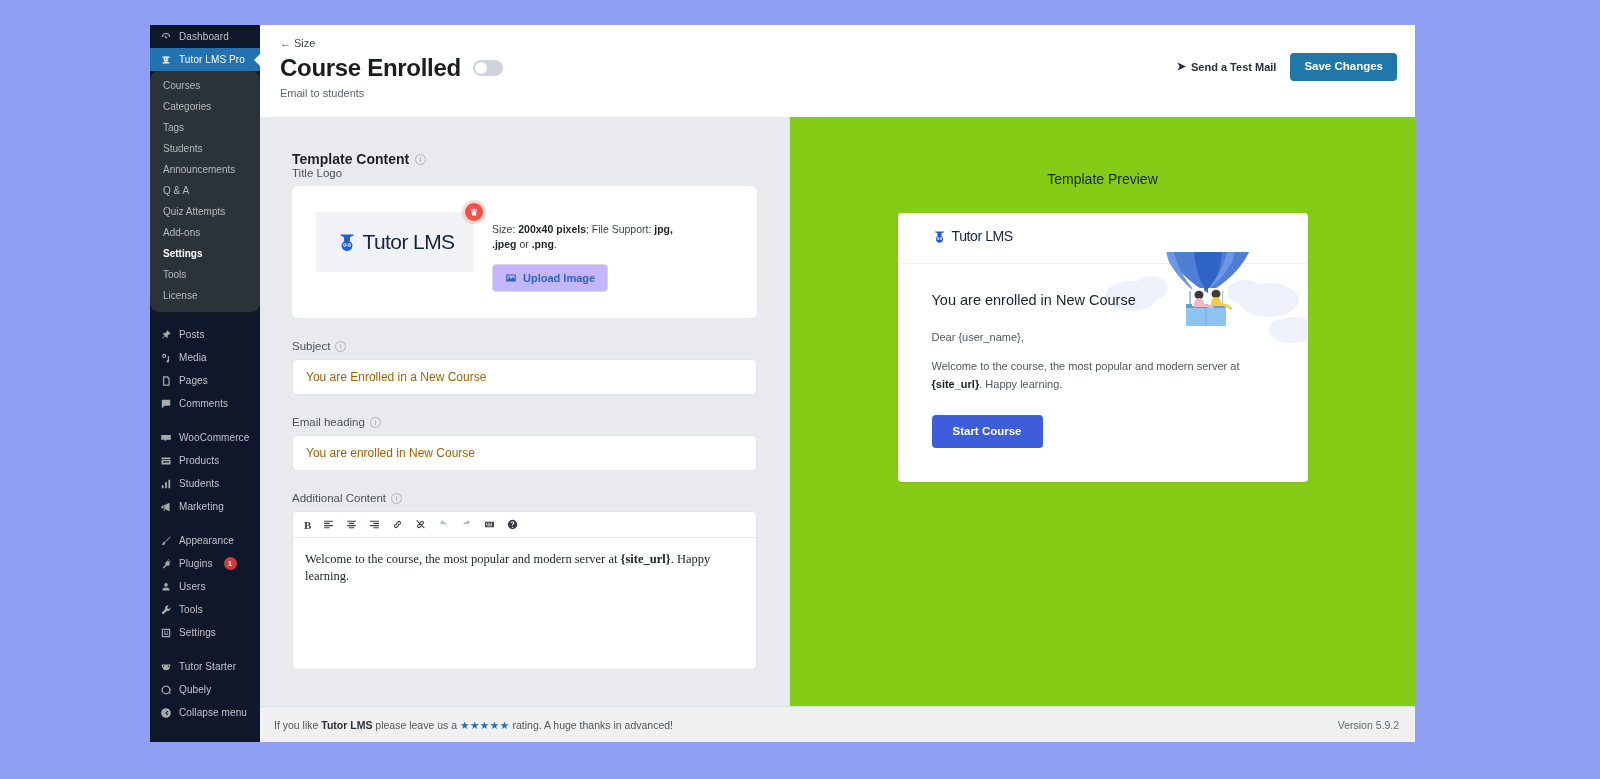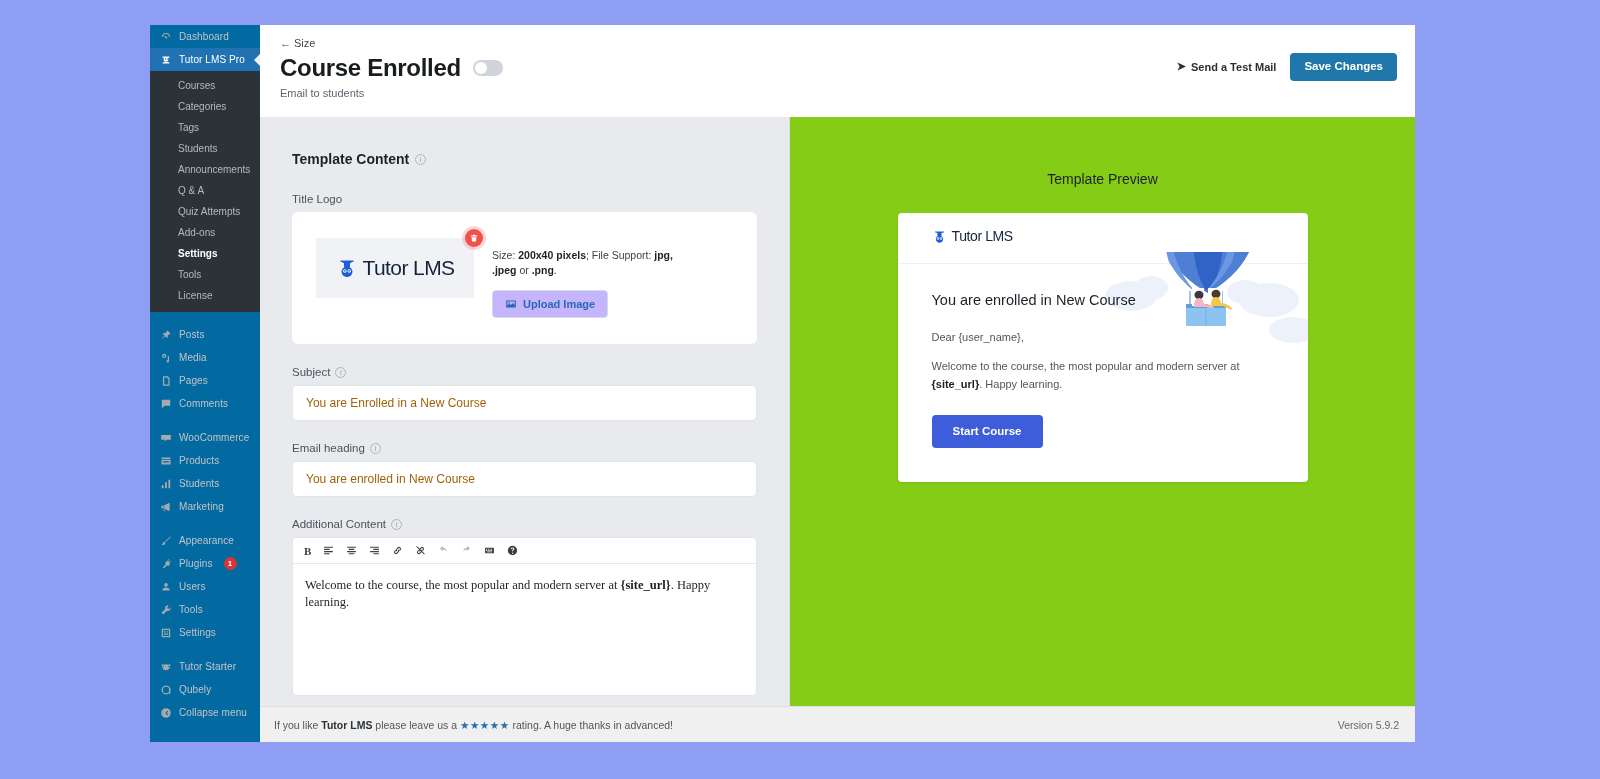--- a/index.html
+++ b/index.html
@@ -18,21 +18,21 @@
     left: 150px; top: 25px;
     width: 1265px; height: 717px;
     background: #f0f0f1;
     overflow: hidden;
     display: flex;
   }
 
   
   .wp-sidebar {
     width: 110px;
-    background: #0369a1;
+    background: #0f172a;
     flex: 0 0 110px;
     padding-bottom: 20px;
     font-size: 10px;
     color: #c3c4c7;
     position: relative;
   }
   .wp-item {
     display: flex; align-items: center;
     gap: 7px;
     padding: 5px 8px 5px 9px;
@@ -59,21 +59,22 @@
     width: 13px; height: 13px;
     flex: 0 0 13px;
     display: flex; align-items: center; justify-content: center;
     color: #a7aaad;
     font-size: 11px;
   }
   .wp-item.active .wp-icon { color: #fff; }
   .wp-icon svg { width: 12px; height: 12px; display:block; fill: currentColor; }
   .wp-sub {
     background: #2c3338;
-    padding: 4px 0 6px 15px;
+    padding: 4px 0 6px 0;
+    border-radius: 9px;
   }
   .wp-subitem {
     padding: 4px 8px 4px 13px;
     font-size: 10px;
     color: #b6b8bb;
     line-height: 13px;
     white-space: nowrap;
   }
   .wp-subitem.cur { color: #fff; font-weight: bold; }
   .wp-gap { height: 11px; }
@@ -143,21 +144,20 @@
   }
   .col-right {
     flex: 1 1 auto;
     background: #84cc16;
     padding: 54px 0 0 0;
     overflow: hidden;
   }
   .section-title {
     font-size: 14px; font-weight: bold; color: #1d2127;
     display: flex; align-items: center; gap: 6px;
-    margin-bottom: 26px;
   }
   .preview-title {
     font-size: 14px; color: #1d2127; text-align: center;
     margin-bottom: 26px;
   }
   .info-i {
     width: 11px; height: 11px; border-radius: 50%;
     border: 1px solid #b0b5bd; color: #a0a5ad;
     font-size: 8px; line-height: 9px; text-align: center;
     display: inline-block; font-weight: normal; font-style: normal;

